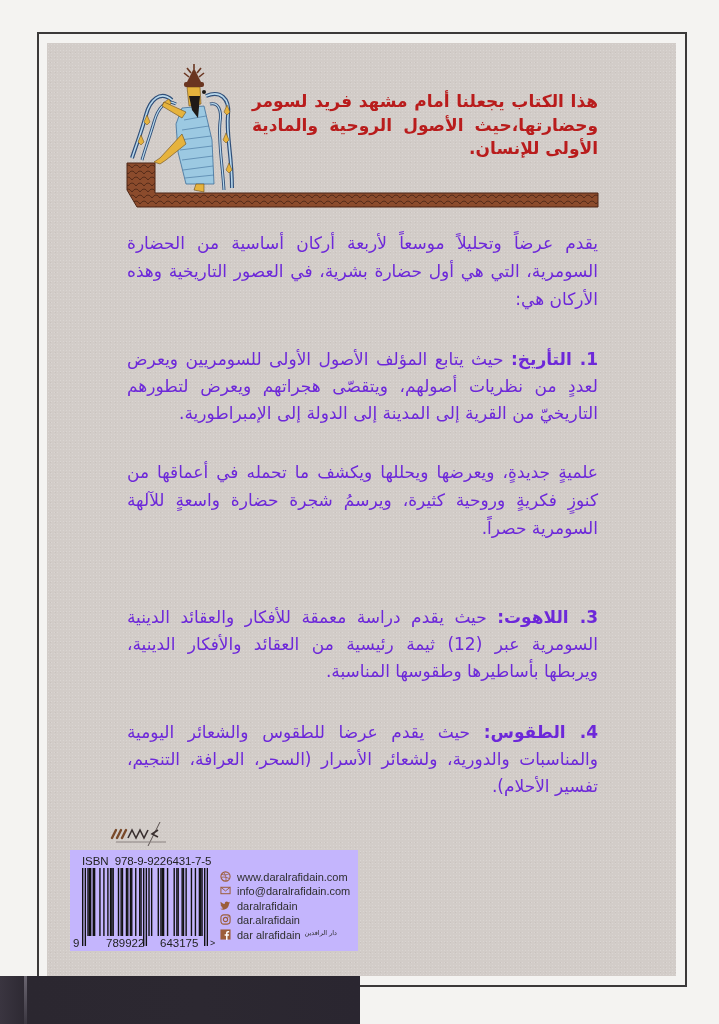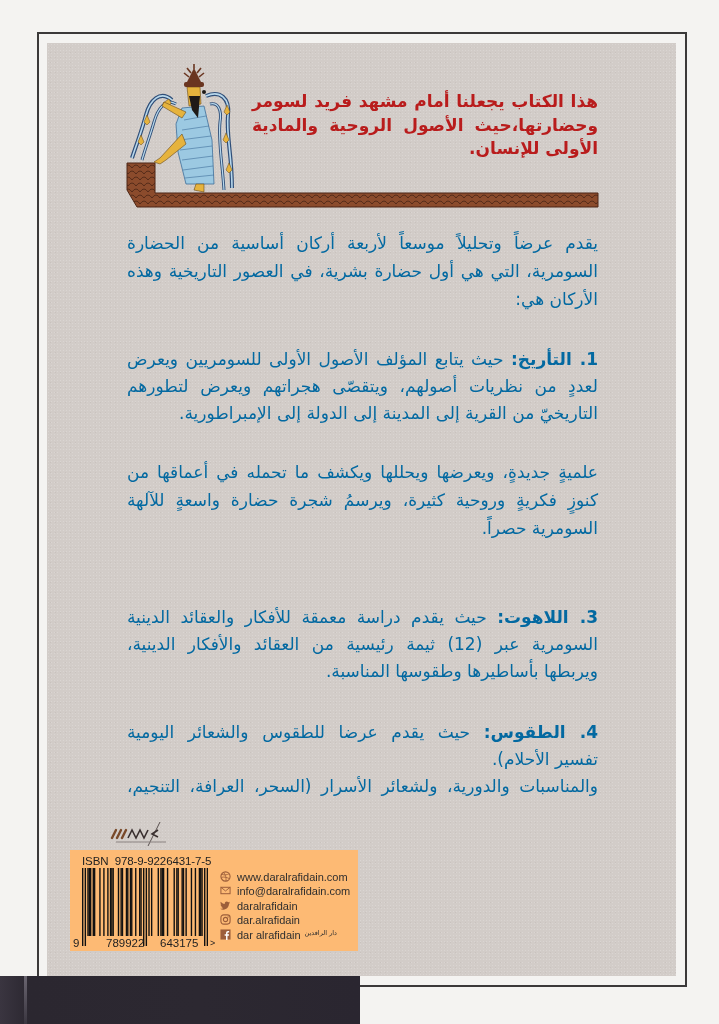--- a/index.html
+++ b/index.html
@@ -38,31 +38,31 @@
   .line {
     white-space:nowrap; overflow:visible;
     text-align:justify; text-align-last:justify;
     direction:rtl;
   }
   .line.last { text-align-last:start; }
   .hline { height:23.5px; line-height:23.5px; }
 
   .body-block {
     position:absolute; right:121px; width:471px;
-    direction:rtl; color:#0369a1; font-size:17px;
+    direction:rtl; color:#6d28d9; font-size:17px;
   }
   .body-block .line { height:28px; line-height:28px; }
   .body-block.tight .line { height:27px; line-height:27px; }
   .bold { font-weight:bold; }
 
   .publisher-logo { position:absolute; left:108px; top:820px; width:72px; height:28px; }
 
   .label {
     position:absolute; left:70px; top:850px; width:288px; height:101px;
-    background:#fdba74;
+    background:#c4b5fd;
     font-family:"Liberation Sans", sans-serif; color:#222;
   }
   .isbn { position:absolute; left:12px; top:5px; font-size:11.5px; letter-spacing:-0.1px; white-space:pre; }
   .barcode { position:absolute; left:12px; top:18px; width:126px; height:80px; }
   .bc-digit { position:absolute; top:87px; font-size:11.5px; line-height:12px; }
   .contacts { position:absolute; left:150px; top:21px; }
   .contact { display:flex; height:14.4px; font-size:11px; color:#2e2e2e; white-space:nowrap; }
   .contact .ic { width:11px; height:11px; margin-right:6px; display:inline-block; }
   .contact .ar { font-family:"DejaVu Sans", sans-serif; font-size:6.5px; margin-left:4px; direction:rtl; }
 </style>
@@ -160,22 +160,22 @@
 </div>
 
 <div class="body-block tight" style="top:604px;">
   <div class="line fit"><span class="bold">3. اللاهوت:</span> <span>حيث يقدم دراسة معمقة للأفكار والعقائد الدينية</span></div>
   <div class="line fit">السومرية عبر (12) ثيمة رئيسية من العقائد والأفكار الدينية،</div>
   <div class="line last">ويربطها بأساطيرها وطقوسها المناسبة.</div>
 </div>
 
 <div class="body-block tight" style="top:719px;">
   <div class="line fit"><span class="bold">4. الطقوس:</span> <span>حيث يقدم عرضا للطقوس والشعائر اليومية</span></div>
+  <div class="line fit">والمناسبات والدورية، ولشعائر الأسرار (السحر، العرافة، التنجيم،</div>
   <div class="line last">تفسير الأحلام).</div>
-  <div class="line fit">والمناسبات والدورية، ولشعائر الأسرار (السحر، العرافة، التنجيم،</div>
 </div>
 
 <svg class="publisher-logo" viewBox="0 0 72 28" xmlns="http://www.w3.org/2000/svg">
   <g stroke="#7a4a2a" stroke-width="2.4" stroke-linecap="round">
     <line x1="4" y1="18" x2="8" y2="10"></line>
       <line x1="9" y1="18" x2="13" y2="10"></line>
       <line x1="14" y1="18" x2="18" y2="10"></line>
   </g>
   <polyline points="20,18 24,10 28,18 32,10 36,18 40,10" fill="none" stroke="#3a3030" stroke-width="1.6"></polyline>
   <polyline points="50,10 44,14 50,17" fill="none" stroke="#3a3030" stroke-width="1.6"></polyline>

